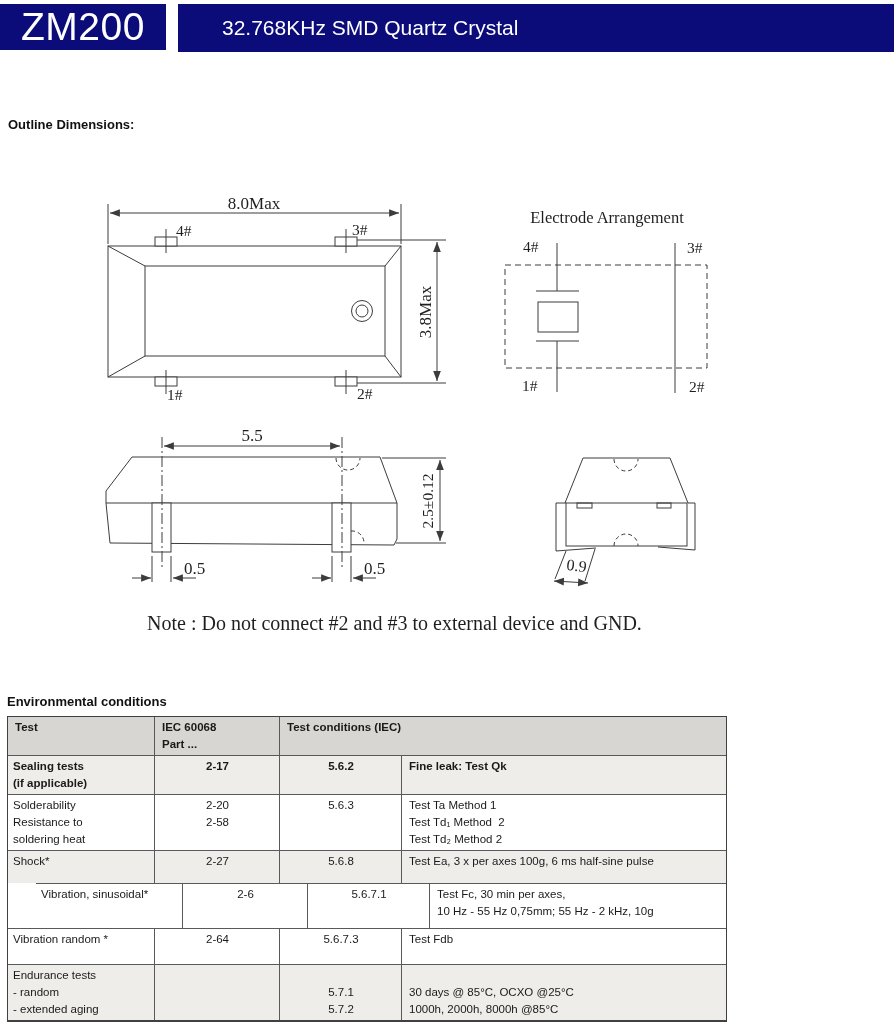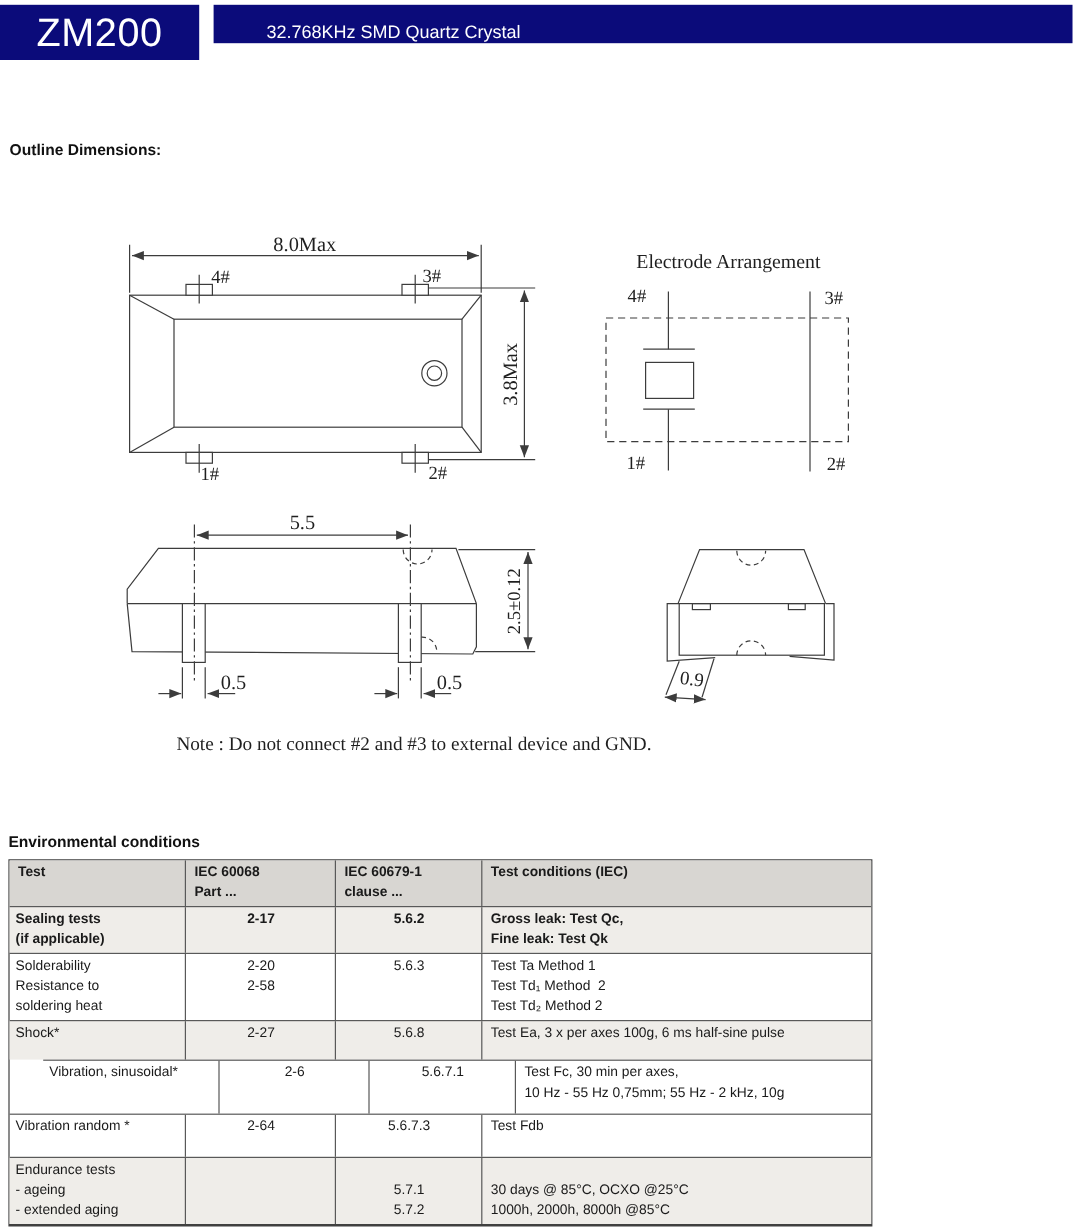--- a/index.html
+++ b/index.html
@@ -1,36 +1,36 @@
 <!DOCTYPE html>
 <html><head>
 <meta charset="utf-8">
 <style>
   html,body{margin:0;padding:0;background:#fff;}
   .page{position:relative;width:894px;height:1025px;background:#ffffff;overflow:hidden;
         font-family:"Liberation Sans",sans-serif;color:#1a1a1a;}
   
   .model-box{position:absolute;left:0;top:4px;width:166px;height:46px;background:#0b0b7a;
-             color:#ffffff;font-size:33px;line-height:46px;text-align:center;letter-spacing:0.5px;}
-  .title-bar{position:absolute;left:178px;top:4px;width:716px;height:32px;background:#0b0b7a;
-             color:#ffffff;font-size:15px;line-height:48px;padding-left:44px;box-sizing:border-box;}
+             color:#ffffff;font-size:39px;line-height:46px;text-align:center;letter-spacing:0.5px;}
+  .title-bar{position:absolute;left:178px;top:4px;width:716px;height:48px;background:#0b0b7a;
+             color:#ffffff;font-size:21px;line-height:48px;padding-left:44px;box-sizing:border-box;}
   
   .sec-head{position:absolute;font-size:13px;font-weight:bold;color:#111;}
   #outline-head{left:8px;top:117px;}
   #env-head{left:7px;top:694px;}
   
   .draw-svg{position:absolute;left:0;top:190px;}
   .dln{stroke:#3c3c3c;stroke-width:1;fill:none;}
   .fillw{fill:#ffffff;}
   .dsh{stroke-dasharray:6 4;}
   .dsh2{stroke-dasharray:4 3;}
   .cl{stroke-dasharray:11 3 2 3;}
   text.ser{font-family:"Liberation Serif",serif;fill:#1f1f1f;}
   .note-line{position:absolute;left:147px;top:612px;font-family:"Liberation Serif",serif;
-             font-size:16px;color:#1f1f1f;}
+             font-size:20px;color:#1f1f1f;}
   
   .etable{position:absolute;left:7px;top:716px;width:720px;border:1px solid #404040;
           border-bottom-width:2px;box-sizing:border-box;font-size:11.5px;}
   .trow{display:flex;}
   .trow + .trow{border-top:1px solid #595959;}
   .tc{box-sizing:border-box;padding:2px 4px 2px 5px;}
   .tc .ln{line-height:17px;min-height:17px;white-space:pre-wrap;}
   .c1{width:147px;border-right:1px solid #595959;}
   .c2{width:125px;border-right:1px solid #595959;text-align:center;}
   .c3{width:122px;border-right:1px solid #595959;text-align:center;}
@@ -174,42 +174,37 @@
   <div class="etable">
 
     <div class="trow hrow">
       <div class="tc c1">
         <div class="ln">Test</div>
       </div>
       <div class="tc c2">
         <div class="ln">IEC 60068</div>
         <div class="ln">Part ...</div>
       </div>
-      <div class="tc c3">
-        <div class="ln">IEC 60679-1</div>
-        <div class="ln">clause ...</div>
-      </div>
       <div class="tc c4">
         <div class="ln">Test conditions (IEC)</div>
       </div>
     </div>
 
     <div class="trow shade r0">
       <div class="tc c1">
         <div class="ln">Sealing tests</div>
         <div class="ln">(if applicable)</div>
       </div>
       <div class="tc c2">
         <div class="ln">2-17</div>
       </div>
       <div class="tc c3">
         <div class="ln">5.6.2</div>
       </div>
       <div class="tc c4">
-        <div class="ln">Gross leak: Test Qc,</div>
         <div class="ln">Fine leak: Test Qk</div>
       </div>
     </div>
 
     <div class="trow r1">
       <div class="tc c1">
         <div class="ln">Solderability</div>
         <div class="ln">Resistance to</div>
         <div class="ln">soldering heat</div>
       </div>
@@ -269,21 +264,21 @@
         <div class="ln">5.6.7.3</div>
       </div>
       <div class="tc c4">
         <div class="ln">Test Fdb</div>
       </div>
     </div>
 
     <div class="trow shade r5">
       <div class="tc c1">
         <div class="ln">Endurance tests</div>
-        <div class="ln">- ageing</div>
+        <div class="ln">- random</div>
         <div class="ln">- extended aging</div>
       </div>
       <div class="tc c2"></div>
       <div class="tc c3">
         <div class="ln"></div>
         <div class="ln">5.7.1</div>
         <div class="ln">5.7.2</div>
       </div>
       <div class="tc c4">
         <div class="ln"></div>

